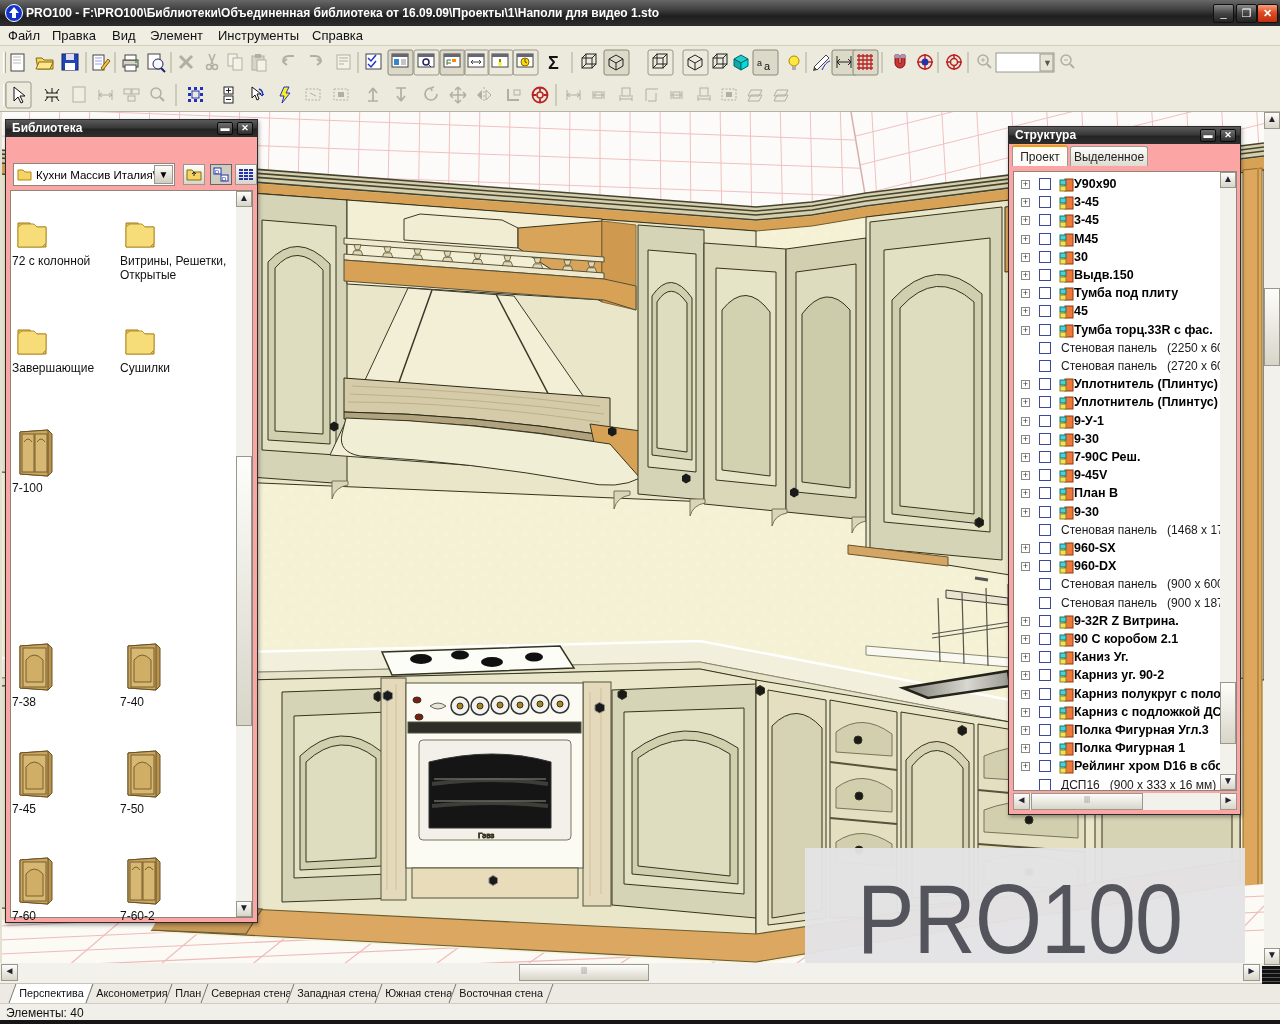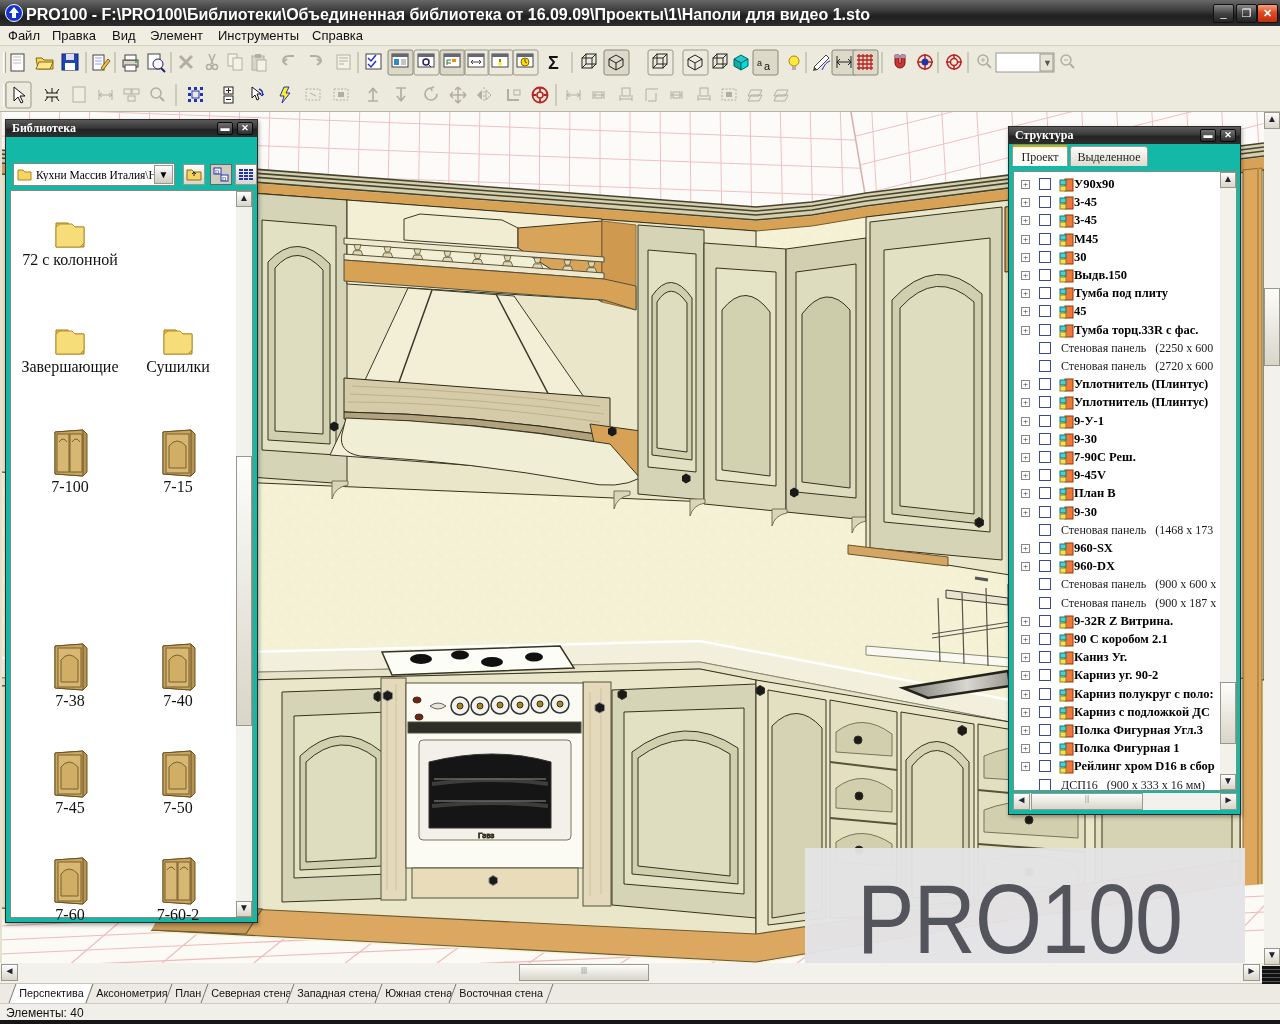--- a/index.html
+++ b/index.html
@@ -1,47 +1,47 @@
 <!DOCTYPE html>
 <html><head>
 <meta charset="utf-8">
 <style>
 html,body{margin:0;padding:0;width:1280px;height:1024px;overflow:hidden;
  font-family:"Liberation Sans",sans-serif;background:#ece9d8;}
 *{box-sizing:border-box;}
 .abs{position:absolute;}
 #titlebar{left:0;top:0;width:1280px;height:26px;
  background:linear-gradient(#686868,#3c3c3c 40%,#1f1f1f 62%,#2e2e2e);color:#fff;}
-#titletext{left:26px;top:6px;font-size:16px;font-weight:bold;white-space:nowrap;}
+#titletext{left:26px;top:6px;font-size:12px;font-weight:bold;white-space:nowrap;}
 .tbtn{top:4px;width:21px;height:19px;border:1px solid #111;border-radius:2px;
  background:linear-gradient(#8a8a8a,#444 50%,#222);color:#fff;font-size:11px;text-align:center;line-height:17px;}
 #closebtn{background:linear-gradient(#f8a080,#e04a20 45%,#c03010);font-weight:bold;}
 #menubar{left:0;top:26px;width:1280px;height:20px;background:#f0eee3;border-bottom:1px solid #d4d0c0;
  font-size:13px;color:#111;}
 #menubar span{position:absolute;top:2px;}
 .tb{background:#eceadd;}
 #toolbar1{left:0;top:47px;width:1280px;height:31px;}
 #toolbar2{left:0;top:78px;width:1280px;height:34px;border-bottom:1px solid #b8b4a4;}
 #scene{left:0;top:112px;}
-.panel{border:1px solid #2b2b2b;background:#14b8a6;box-shadow:1px 2px 4px rgba(0,0,0,.35);font-family:Liberation Serif, serif;}
+.panel{border:1px solid #2b2b2b;background:#fca5a5;box-shadow:1px 2px 4px rgba(0,0,0,.35);}
 .ptitle{position:absolute;left:0;top:0;right:0;height:17px;
  background:linear-gradient(#5a5a5a,#393939 45%,#232323 55%,#2e2e2e);
  color:#fff;font-size:12px;font-weight:bold;padding:1px 0 0 6px;}
 .pbtn{position:absolute;top:2px;width:16px;height:13px;border:1px solid #0a0a0a;border-radius:2px;
  background:linear-gradient(#6f6f6f,#2e2e2e);color:#fff;font-size:9px;line-height:11px;text-align:center;font-weight:bold;}
 #libpanel{left:5px;top:119px;width:253px;height:804px;}
 #structpanel{left:1008px;top:126px;width:233px;height:689px;}
 .tabrow{position:absolute;left:2px;right:2px;height:22px;font-size:12px;color:#222;}
 .tab{position:absolute;top:2px;height:20px;border:1px solid #9a9a90;border-bottom:none;
  border-radius:3px 3px 0 0;background:linear-gradient(#fdfdfb,#dedbd0);text-align:center;padding-top:3px;}
 .tab.act{background:#fdfcf8;border-top:2px solid #f0a000;height:21px;top:1px;z-index:3;}
 #librow2{position:absolute;left:4px;top:42px;width:245px;height:26px;}
 #libcombo{position:absolute;left:3px;top:1px;width:162px;height:23px;background:#fff;border:1px solid #8a887c;font-size:12px;}
 #liblist{position:absolute;left:4px;top:70px;width:243px;height:728px;background:#fff;border:1px solid #8a887c;}
-.libitem{position:absolute;width:116px;text-align:center;font-size:16px;color:#111;line-height:14px;}
+.libitem{position:absolute;width:116px;text-align:left;font-size:12px;color:#111;line-height:14px;}
 #structtree{position:absolute;left:4px;top:44px;width:224px;height:620px;background:#fff;border:1px solid #8a887c;overflow:hidden;}
 .trow{position:absolute;left:0;height:18px;font-size:12px;white-space:nowrap;}
 .trow b{position:absolute;left:60px;top:1px;font-size:12.5px;color:#000;}
 .trow .plain{position:absolute;left:47px;top:1px;color:#1a1a1a;}
 .expb{position:absolute;left:7px;top:4px;width:9px;height:9px;border:1px solid #888;background:#fff;font-size:9px;line-height:7px;text-align:center;color:#333;}
 .chk{position:absolute;left:25px;top:2px;width:12px;height:12px;border:1px solid #3a4a9a;background:#fff;}
 #watermark{left:805px;top:848px;width:440px;height:142px;background:rgba(227,227,229,.97);}
 #wmtext{position:absolute;left:52px;top:14px;font-size:99px;color:#54555c;letter-spacing:-1px;transform:scaleX(.87);transform-origin:left top;}
 .sb{background:#f2f1ec;}
 .sbtn{position:absolute;background:linear-gradient(#fdfdfb,#d8d5c8);border:1px solid #9a988c;color:#223;
@@ -779,41 +779,39 @@
             <rect x="6" y="11" width="4" height="2"></rect>
             <rect x="11" y="11" width="4" height="2"></rect>
           </g>
         </svg></div>
   </div>
   <div id="liblist">
     <div class="libitem" style="left:1px;top:26px"><svg width="40" height="34" viewBox="0 0 40 34">
           <path d="M6 6 h12 l3 4 h13 v20 h-28 Z" fill="#e8c04a" stroke="#a07818"></path>
           <path d="M6 10 l4 -3 h12 l3 3 h9 v16 l-4 4 h-24 Z" fill="#f7dc7a" stroke="#b8922a"></path>
         </svg><br>72 с колонной</div>
+    <div class="libitem" style="left:109px;top:26px"><svg width="40" height="34" viewBox="0 0 40 34">
+          <path d="M6 6 h12 l3 4 h13 v20 h-28 Z" fill="#e8c04a" stroke="#a07818"></path>
+          <path d="M6 10 l4 -3 h12 l3 3 h9 v16 l-4 4 h-24 Z" fill="#f7dc7a" stroke="#b8922a"></path>
+        </svg><br>Витрины, Решетки,<br>Открытые</div>
     <div class="libitem" style="left:1px;top:133px"><svg width="40" height="34" viewBox="0 0 40 34">
           <path d="M6 6 h12 l3 4 h13 v20 h-28 Z" fill="#e8c04a" stroke="#a07818"></path>
           <path d="M6 10 l4 -3 h12 l3 3 h9 v16 l-4 4 h-24 Z" fill="#f7dc7a" stroke="#b8922a"></path>
         </svg><br>Завершающие</div>
     <div class="libitem" style="left:109px;top:133px"><svg width="40" height="34" viewBox="0 0 40 34">
           <path d="M6 6 h12 l3 4 h13 v20 h-28 Z" fill="#e8c04a" stroke="#a07818"></path>
           <path d="M6 10 l4 -3 h12 l3 3 h9 v16 l-4 4 h-24 Z" fill="#f7dc7a" stroke="#b8922a"></path>
         </svg><br>Сушилки</div>
     <div class="libitem" style="left:1px;top:235px"><svg width="46" height="52" viewBox="0 0 46 52">
           <polygon points="8,6 36,4 40,8 40,46 36,50 8,48" fill="#b8934e" stroke="#6a5226"></polygon>
           <polygon points="8,6 36,4 36,50 8,48" fill="#c9a55e" stroke="#6a5226"></polygon>
           <rect x="10" y="8" width="12" height="38" fill="#d6b873" stroke="#7a5f2e"></rect>
           <rect x="23" y="8" width="12" height="38" fill="#d6b873" stroke="#7a5f2e"></rect>
           <path d="M12 16 Q16 10 20 16 M25 16 Q29 10 33 16" stroke="#7a5f2e" fill="none"></path>
         </svg><br>7-100</div>
-    <div class="libitem" style="left:109px;top:235px"><svg width="46" height="52" viewBox="0 0 46 52">
-          <polygon points="8,6 36,4 40,8 40,46 36,50 8,48" fill="#b8934e" stroke="#6a5226"></polygon>
-          <polygon points="8,6 36,4 36,50 8,48" fill="#c9a55e" stroke="#6a5226"></polygon>
-          <rect x="11" y="8" width="23" height="39" fill="#d6b873" stroke="#7a5f2e"></rect>
-          <path d="M14 20 Q22 10 31 20 L31 42 L14 42 Z" fill="#cfa95f" stroke="#7a5f2e" fill-opacity="0.7"></path>
-        </svg><br>7-15</div>
     <div class="libitem" style="left:1px;top:449px"><svg width="46" height="52" viewBox="0 0 46 52">
           <polygon points="8,6 36,4 40,8 40,46 36,50 8,48" fill="#b8934e" stroke="#6a5226"></polygon>
           <polygon points="8,6 36,4 36,50 8,48" fill="#c9a55e" stroke="#6a5226"></polygon>
           <rect x="11" y="8" width="23" height="39" fill="#d6b873" stroke="#7a5f2e"></rect>
           <path d="M14 20 Q22 10 31 20 L31 42 L14 42 Z" fill="#cfa95f" stroke="#7a5f2e" fill-opacity="0.7"></path>
         </svg><br>7-38</div>
     <div class="libitem" style="left:109px;top:449px"><svg width="46" height="52" viewBox="0 0 46 52">
           <polygon points="8,6 36,4 40,8 40,46 36,50 8,48" fill="#b8934e" stroke="#6a5226"></polygon>
           <polygon points="8,6 36,4 36,50 8,48" fill="#c9a55e" stroke="#6a5226"></polygon>
           <rect x="11" y="8" width="23" height="39" fill="#d6b873" stroke="#7a5f2e"></rect>

